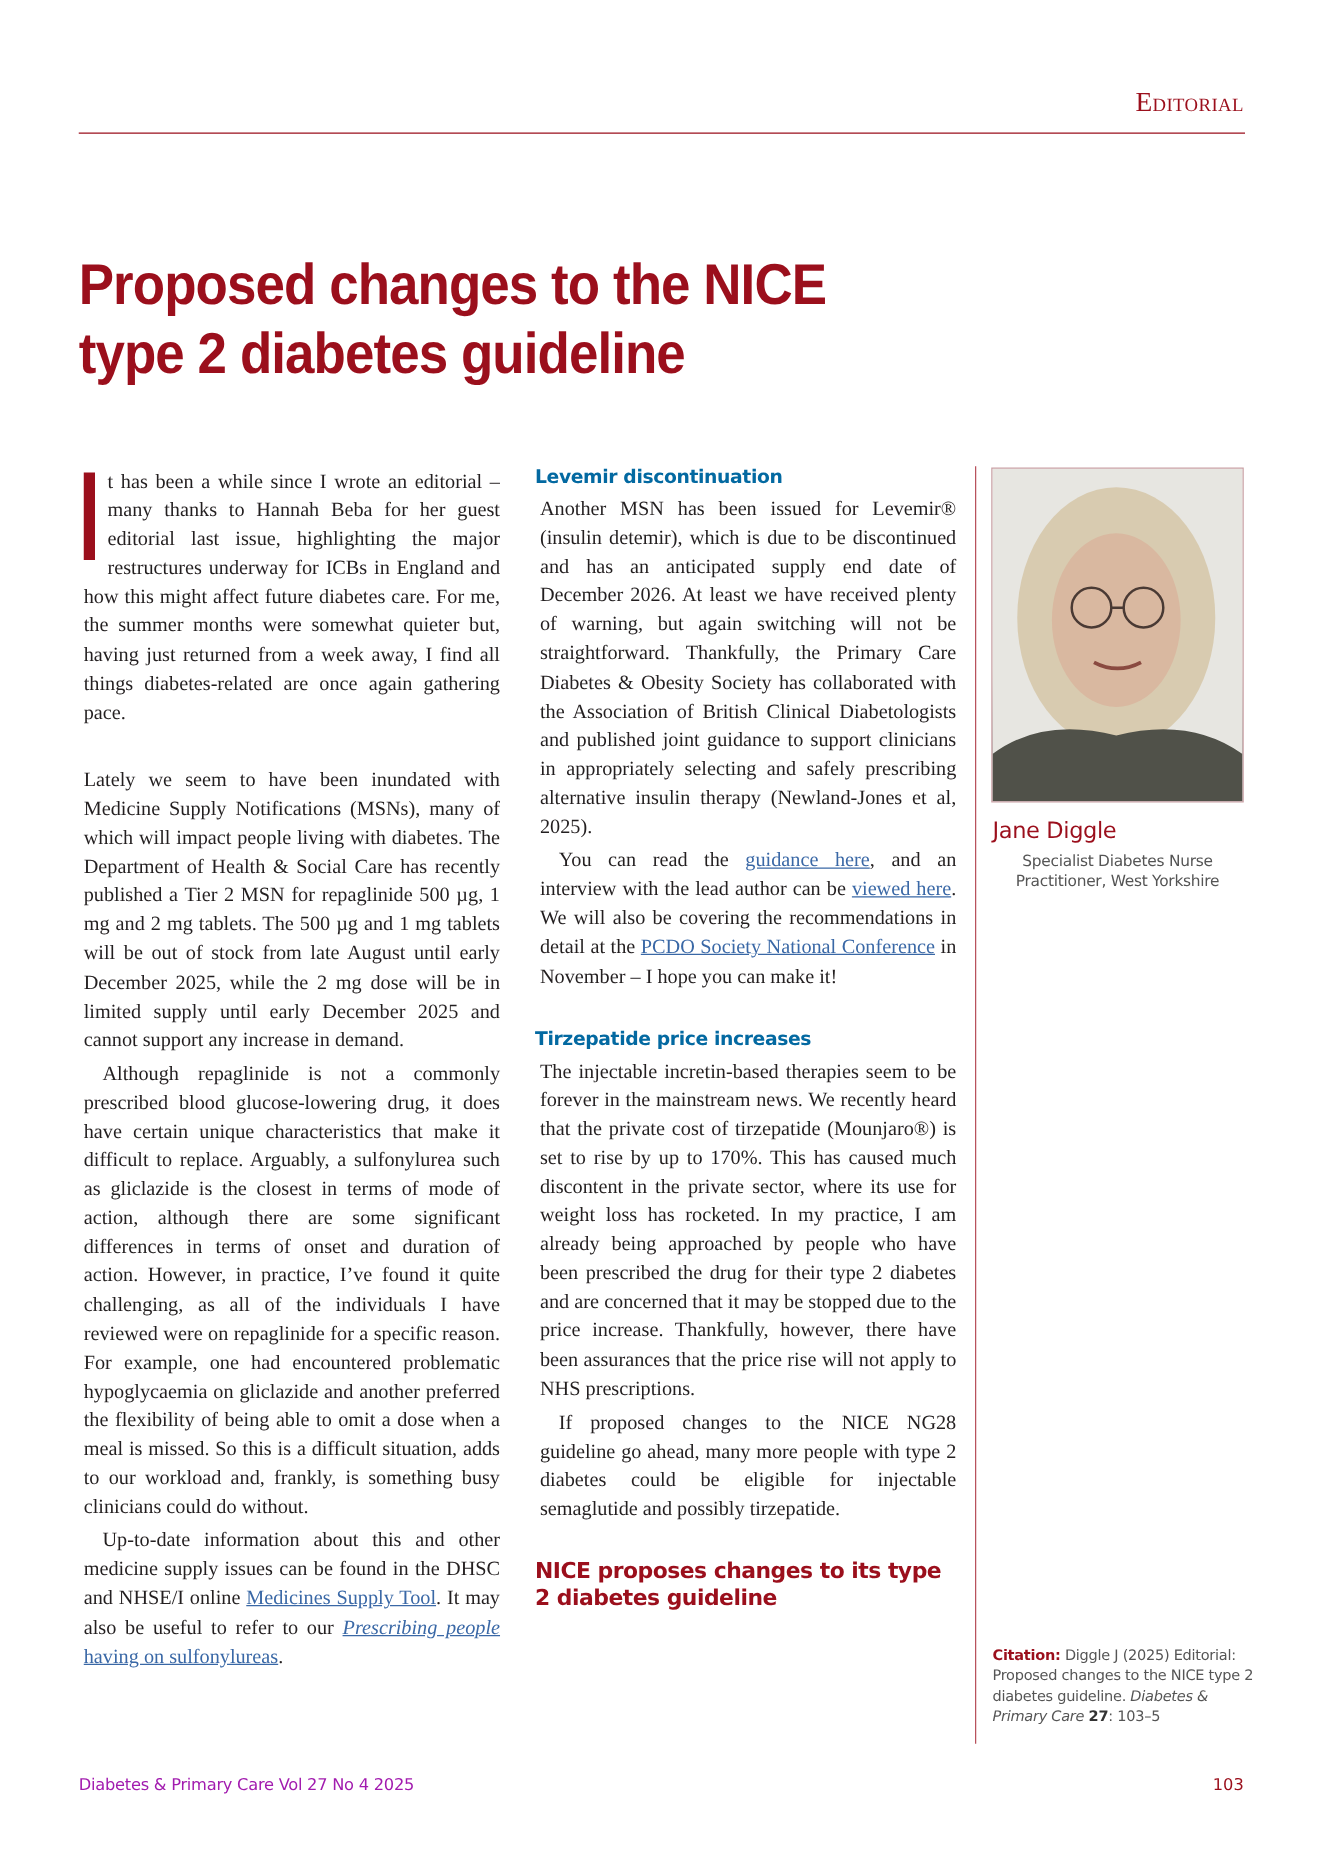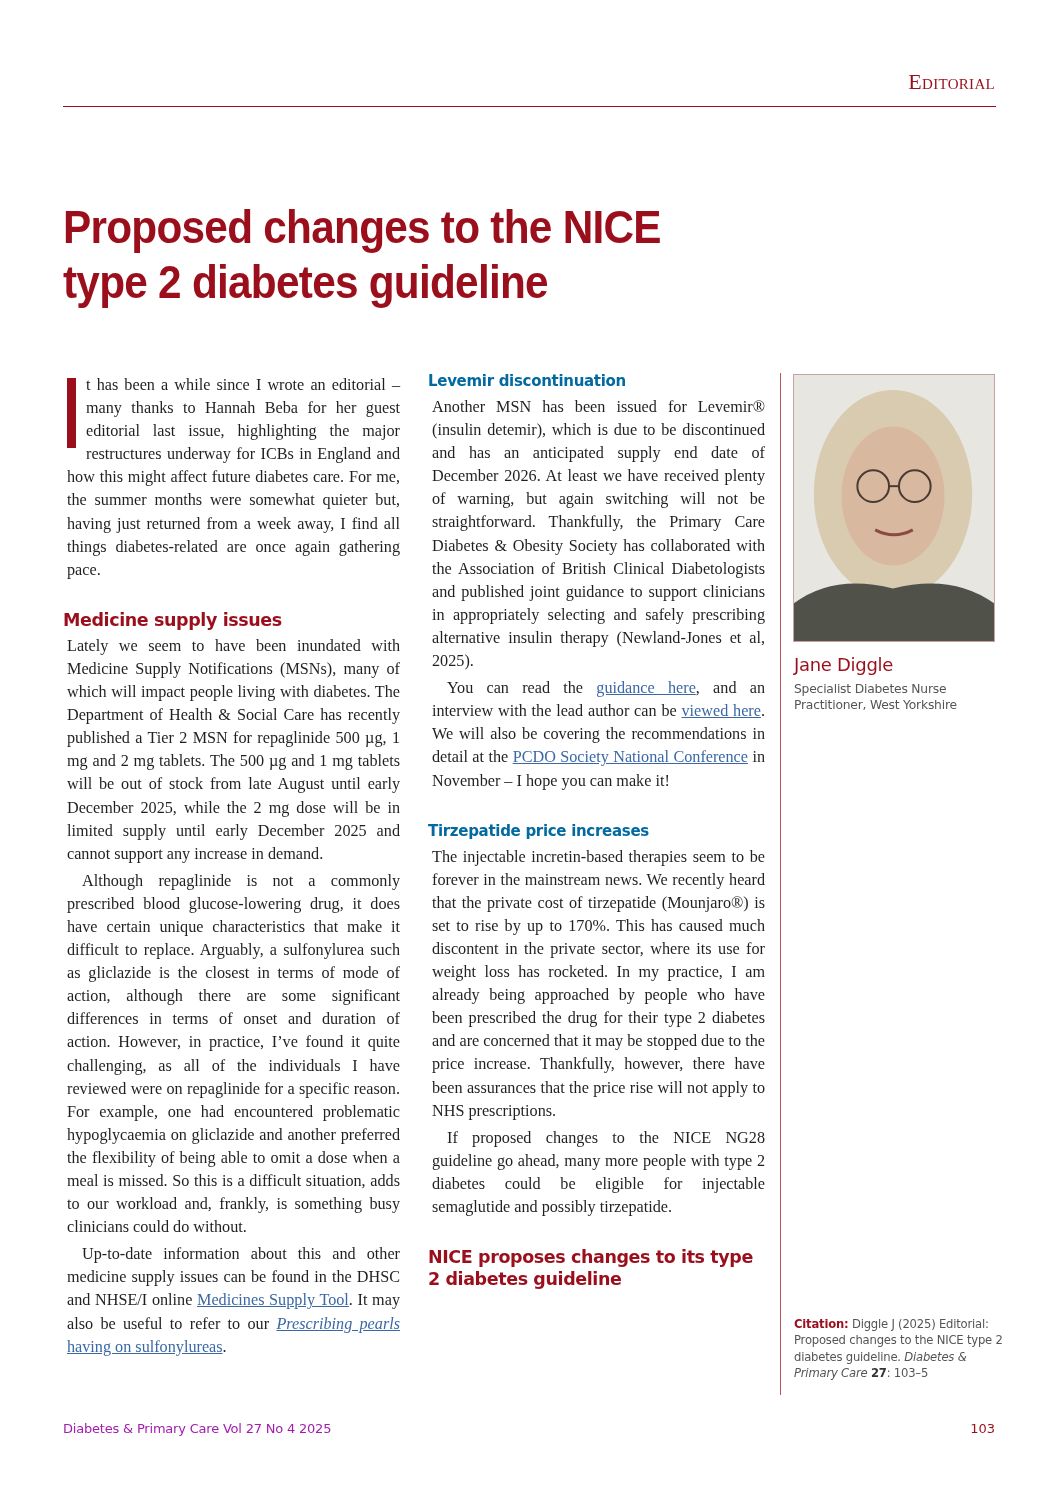--- a/index.html
+++ b/index.html
@@ -35,45 +35,44 @@
   a.lnk { color:#3a68a6; }
   a.lnk i { font-style:italic; }
   .vrule { position:absolute; left:780px; top:373px; width:0; height:1022px; border-left:1.5px solid #b8525c; }
   .photo {
     position:absolute; left:793px; top:374px; width:202px; height:268px;
     border:1px solid #c9a0a4; box-sizing:border-box; overflow:hidden;
     background:linear-gradient(180deg,#e8e7e2 0%,#e6e4df 30%,#dcd6cc 60%,#5a5a52 85%,#4c4d47 100%);
   }
   .photo svg { width:100%; height:100%; display:block; }
   .author-name { position:absolute; left:794px; top:653px; font-family:"DejaVu Sans", sans-serif; color:#9b0f1c; font-size:18px; line-height:24px; letter-spacing:-0.3px; }
-  .author-role { position:absolute; left:794px; top:681px; width:200px; font-family:"DejaVu Sans", sans-serif; color:#555; font-size:12.3px; line-height:16px; letter-spacing:-0.2px; }
+  .author-role { position:absolute; left:794px; top:681px; width:200px; font-family:"DejaVu Sans", sans-serif; color:#555; font-size:12.3px; line-height:16px; letter-spacing:-0.2px;text-align:center; }
   .citation { position:absolute; left:794px; top:1316px; width:210px; font-family:"DejaVu Sans", sans-serif; color:#555; font-size:11.6px; line-height:16.4px; letter-spacing:-0.2px; }
   .citation b.lab { color:#9b0f1c; }
   .citation i { font-style:italic; }
   .citation b.vol { color:#333; }
   .footer-left { position:absolute; left:63px; top:1421px; font-family:"DejaVu Sans", sans-serif; color:#a21caf; font-size:13px; letter-spacing:-0.2px; }
   .footer-right { position:absolute; right:63px; top:1421px; font-family:"DejaVu Sans", sans-serif; color:#9b0f1c; font-size:13px; }
 </style>
 </head>
 <body>
 
 <div class="header-label">Editorial</div>
 <div class="header-rule"></div>
 
 <h1 class="title">Proposed changes to the NICE type 2 diabetes guideline</h1>
 
 <div class="col col1">
   <p>
     <span class="dropcap"></span><span>t has been a while since I wrote an editorial – many thanks to Hannah Beba for her guest editorial last issue, highlighting the major restructures underway for ICBs in England and how this might affect future diabetes care. For me, the summer months were somewhat quieter but, having just returned from a week away, I find all things diabetes-related are once again gathering pace.</span>
   </p>
   <div class="gap-l"></div>
-  <h2 class="h-sec">Medicine supply issues</h2>
   <p>Lately we seem to have been inundated with Medicine Supply Notifications (MSNs), many of which will impact people living with diabetes. The Department of Health &amp; Social Care has recently published a Tier 2 MSN for repaglinide 500 µg, 1 mg and 2 mg tablets. The 500 µg and 1 mg tablets will be out of stock from late August until early December 2025, while the 2 mg dose will be in limited supply until early December 2025 and cannot support any increase in demand.</p>
   <p class="indent">Although repaglinide is not a commonly prescribed blood glucose-lowering drug, it does have certain unique characteristics that make it difficult to replace. Arguably, a sulfonylurea such as gliclazide is the closest in terms of mode of action, although there are some significant differences in terms of onset and duration of action. However, in practice, I’ve found it quite challenging, as all of the individuals I have reviewed were on repaglinide for a specific reason. For example, one had encountered problematic hypoglycaemia on gliclazide and another preferred the flexibility of being able to omit a dose when a meal is missed. So this is a difficult situation, adds to our workload and, frankly, is something busy clinicians could do without.</p>
-  <p class="indent"><span>Up-to-date information about this and other medicine supply issues can be found in the DHSC and NHSE/I online </span><a class="lnk" href="#">Medicines Supply Tool</a><span>. It may also be useful to refer to our </span><a class="lnk" href="#"><i>Prescribing pearls</i><span> having on sulfonylureas</span></a><span>.</span></p>
+  <p class="indent"><span>Up-to-date information about this and other medicine supply issues can be found in the DHSC and NHSE/I online </span><a class="lnk" href="#">Medicines Supply Tool</a><span>. It may also be useful to refer to our </span><a class="lnk" href="#"><i>Prescribing people</i><span> having on sulfonylureas</span></a><span>.</span></p>
 </div>
 
 <div class="col col2">
   <h3 class="h-sub">Levemir discontinuation</h3>
   <p>Another MSN has been issued for Levemir® (insulin detemir), which is due to be discontinued and has an anticipated supply end date of December 2026. At least we have received plenty of warning, but again switching will not be straightforward. Thankfully, the Primary Care Diabetes &amp; Obesity Society has collaborated with the Association of British Clinical Diabetologists and published joint guidance to support clinicians in appropriately selecting and safely prescribing alternative insulin therapy (Newland-Jones et al, 2025).</p>
   <p class="indent"><span>You can read the </span><a class="lnk" href="#">guidance here</a><span>, and an interview with the lead author can be </span><a class="lnk" href="#">viewed here</a><span>. We will also be covering the recommendations in detail at the </span><a class="lnk" href="#">PCDO Society National Conference</a><span> in November – I hope you can make it!</span></p>
   <div class="gap-l"></div>
   <h3 class="h-sub">Tirzepatide price increases</h3>
   <p>The injectable incretin-based therapies seem to be forever in the mainstream news. We recently heard that the private cost of tirzepatide (Mounjaro®) is set to rise by up to 170%. This has caused much discontent in the private sector, where its use for weight loss has rocketed. In my practice, I am already being approached by people who have been prescribed the drug for their type 2 diabetes and are concerned that it may be stopped due to the price increase. Thankfully, however, there have been assurances that the price rise will not apply to NHS prescriptions.</p>
   <p class="indent">If proposed changes to the NICE NG28 guideline go ahead, many more people with type 2 diabetes could be eligible for injectable semaglutide and possibly tirzepatide.</p>

